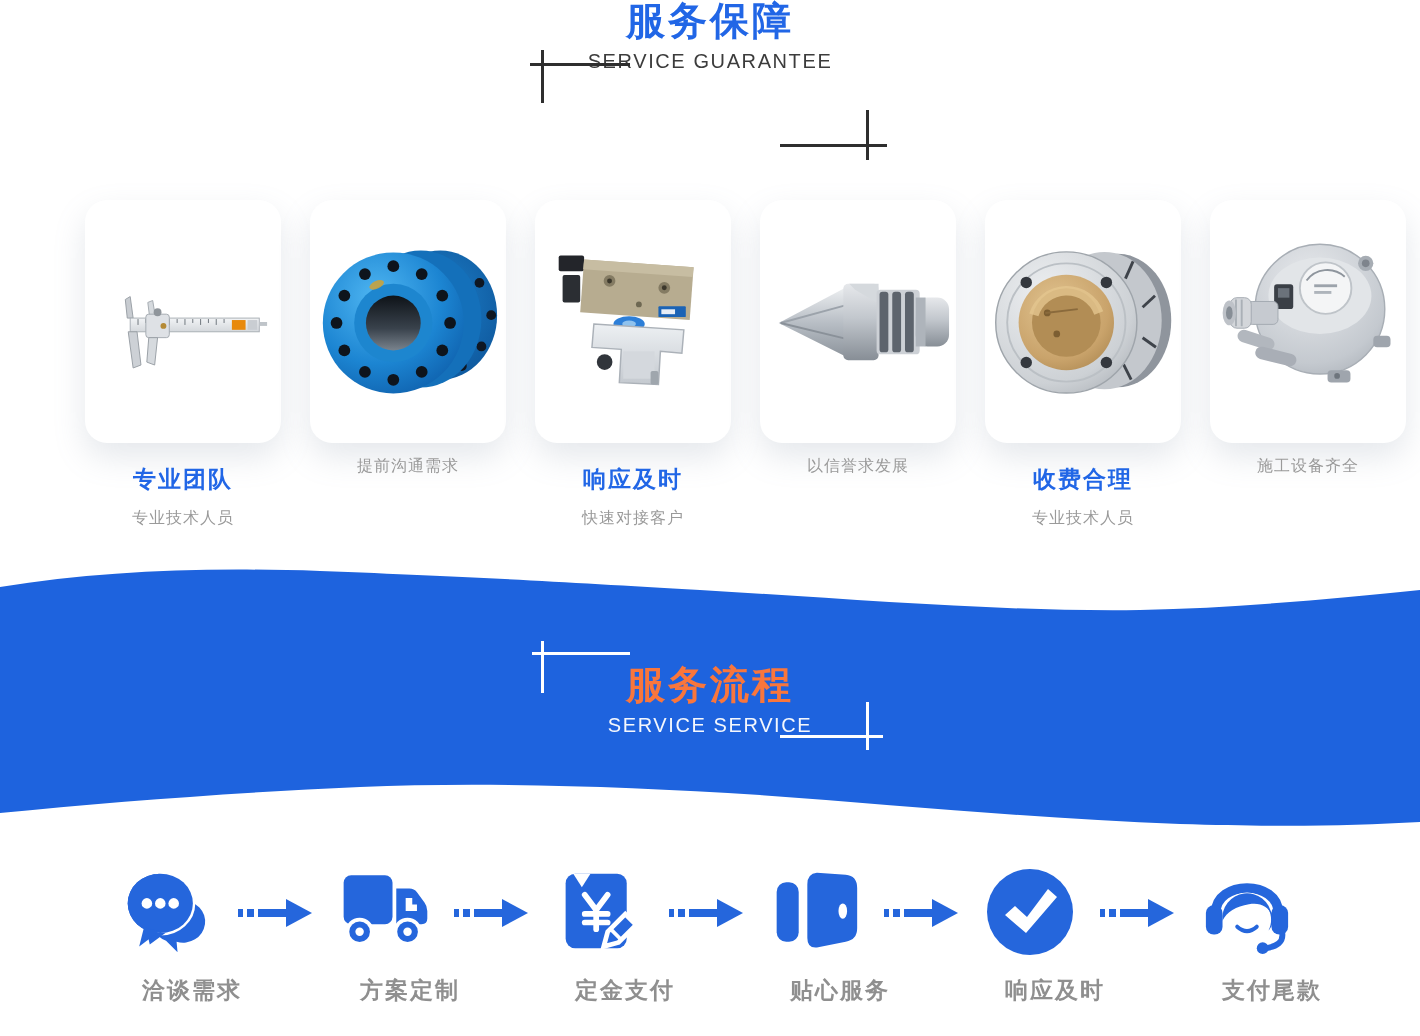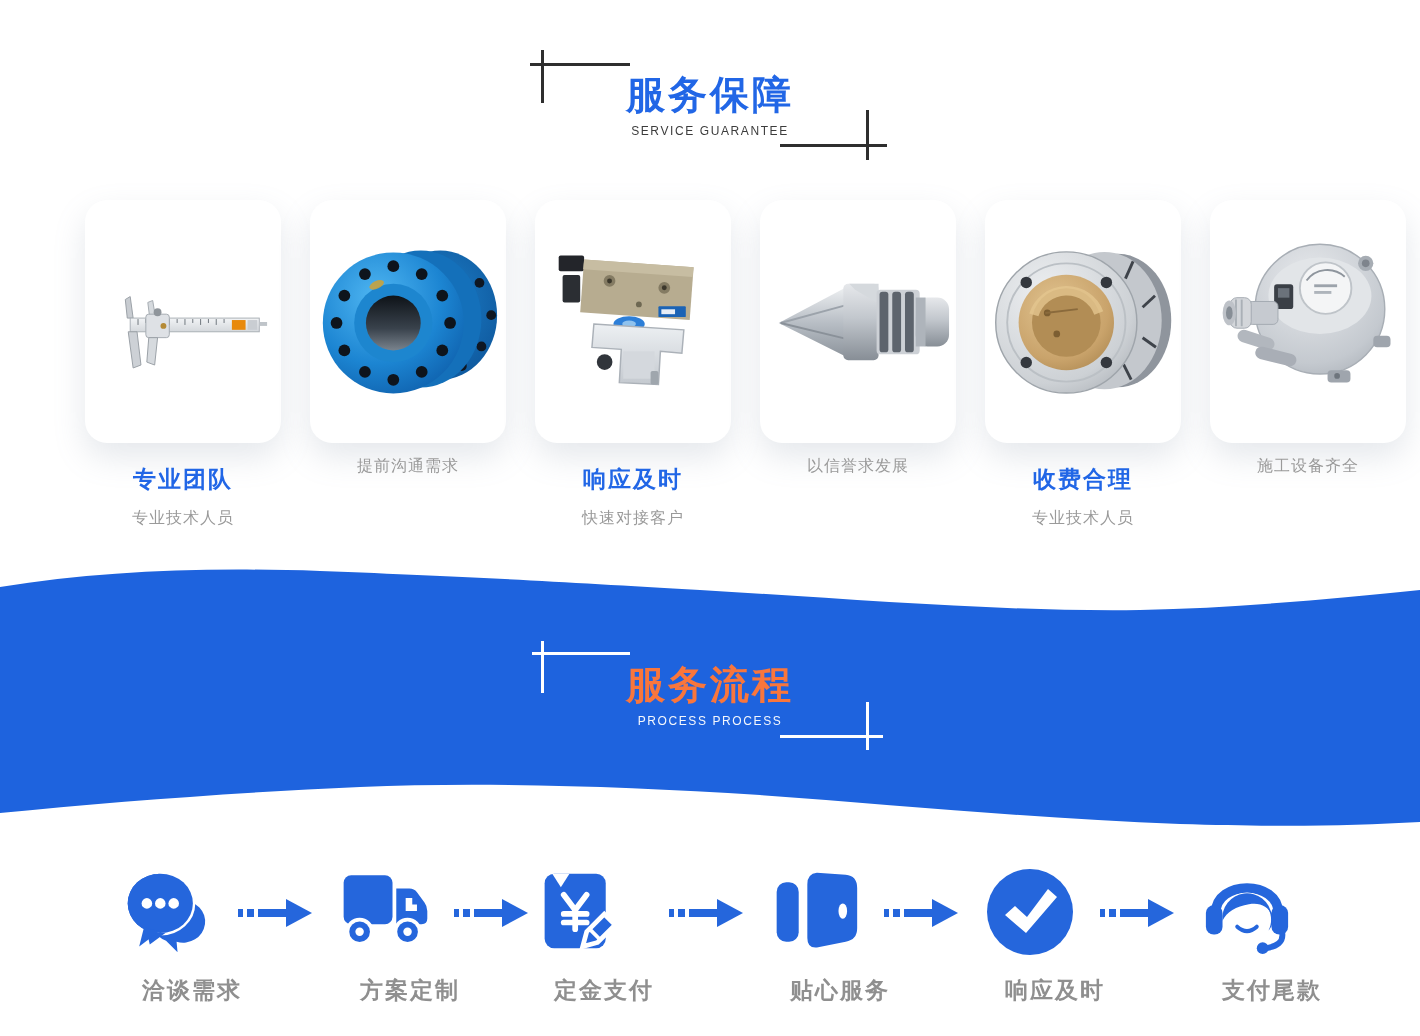--- a/index.html
+++ b/index.html
@@ -6,21 +6,21 @@
   body{
     width:1420px;height:1036px;position:relative;overflow:hidden;
     background:#ffffff;
     font-family:"Liberation Sans", sans-serif;
   }
   
   .section-header{position:absolute;left:0;width:1420px;text-align:center;z-index:3;}
   .zh-title{font-size:39px;font-weight:bold;letter-spacing:3px;line-height:1.1;}
   .guarantee .zh-title{color:#2166E6;}
   .process .zh-title{color:#F9763C;}
-  .en-subtitle{margin-top:7px;font-size:12px;letter-spacing:1.6px;}
+  .en-subtitle{margin-top:7px;font-size:20px;letter-spacing:1.6px;}
   .guarantee .en-subtitle{color:#3C3C3C;}
   .process .en-subtitle{color:#F4F7FD;}
   
   .decor{position:absolute;z-index:3;}
   .decor.dark{background:#2E2E2E;}
   .decor.light{background:#ffffff;}
   
   .cards-row{position:absolute;top:200px;left:85px;display:flex;gap:29px;z-index:2;}
   .card-item{width:196px;text-align:center;}
   .card-box{
@@ -35,21 +35,21 @@
   
   .process-step{position:absolute;top:866px;width:150px;text-align:right;z-index:2;}
   .step-icon-wrap{height:92px;display:flex;align-items:center;justify-content:center;}
   .step-label{margin-top:17px;font-size:23px;font-weight:bold;color:#8F8F8F;letter-spacing:2px;}
   .process-arrow{position:absolute;top:897px;z-index:2;}
 </style>
 </head>
 <body>
 
 <div class="section-header guarantee">
-  <div class="zh-title" style="margin-top:74px">服务保障</div>
+  <div class="zh-title" style="">服务保障</div>
   <div class="en-subtitle">SERVICE GUARANTEE</div>
 </div>
 
 <div class="decor dark" style="left:530px;top:63px;width:100px;height:3px"></div>
 <div class="decor dark" style="left:541px;top:50px;width:3px;height:53px"></div>
 <div class="decor dark" style="left:780px;top:144px;width:107px;height:3px"></div>
 <div class="decor dark" style="left:866px;top:110px;width:3px;height:50px"></div>
 
 <div class="cards-row">
 
@@ -304,21 +304,21 @@
     <div class="card-desc">施工设备齐全</div>
   </div>
 </div>
 
 <svg class="wave-band" viewBox="0 0 1420 278" preserveAspectRatio="none">
   <path fill="#1E63DE" d="M0,29 C100,13 200,9 320,13 C480,19 560,24 700,32 C840,40 1000,54 1140,52 C1240,50 1340,40 1420,32 L1420,264 C1350,268 1280,269 1180,266 C1040,261 900,247 760,237 C620,228 480,224 360,229 C240,234 110,244 0,255 Z"></path>
 </svg>
 
 <div class="section-header process">
   <div class="zh-title" style="margin-top:664px">服务流程</div>
-  <div class="en-subtitle">PROCESS PROCESS</div>
+  <div class="en-subtitle">SERVICE SERVICE</div>
 </div>
 
 <div class="decor light" style="left:532px;top:652px;width:98px;height:3px"></div>
 <div class="decor light" style="left:541px;top:641px;width:3px;height:52px"></div>
 <div class="decor light" style="left:780px;top:735px;width:103px;height:3px"></div>
 <div class="decor light" style="left:866px;top:702px;width:3px;height:48px"></div>
 
 <div class="process-step" style="left:92px">
   <div class="step-icon-wrap">
     <svg width="92" height="92" viewBox="0 0 96 96">
@@ -371,21 +371,21 @@
 
 <svg class="process-arrow" style="left:454px" width="76" height="32" viewBox="0 0 76 32">
   <g fill="#2566DC">
     <rect x="0" y="12" width="5" height="8"></rect>
       <rect x="9" y="12" width="7" height="8"></rect>
     <rect x="20" y="12" width="30" height="8"></rect>
       <polygon points="48,2 74,16 48,30"></polygon>
   </g>
 </svg>
 
-<div class="process-step" style="left:504px">
+<div class="process-step" style="left:525px">
   <div class="step-icon-wrap">
     <svg width="84" height="92" viewBox="0 0 88 96">
       <rect x="8" y="8" width="64" height="78" rx="10" fill="#2566DC"></rect>
       <polygon points="16,8 34,8 25,22" fill="#ffffff"></polygon>
       <g stroke="#ffffff" stroke-width="6" stroke-linecap="round" fill="none">
         <path d="M28,30 L40,46 L52,30"></path>
         <line x1="40" y1="46" x2="40" y2="66"></line>
         <line x1="28" y1="50" x2="52" y2="50"></line>
         <line x1="28" y1="59" x2="52" y2="59"></line>
       </g>

